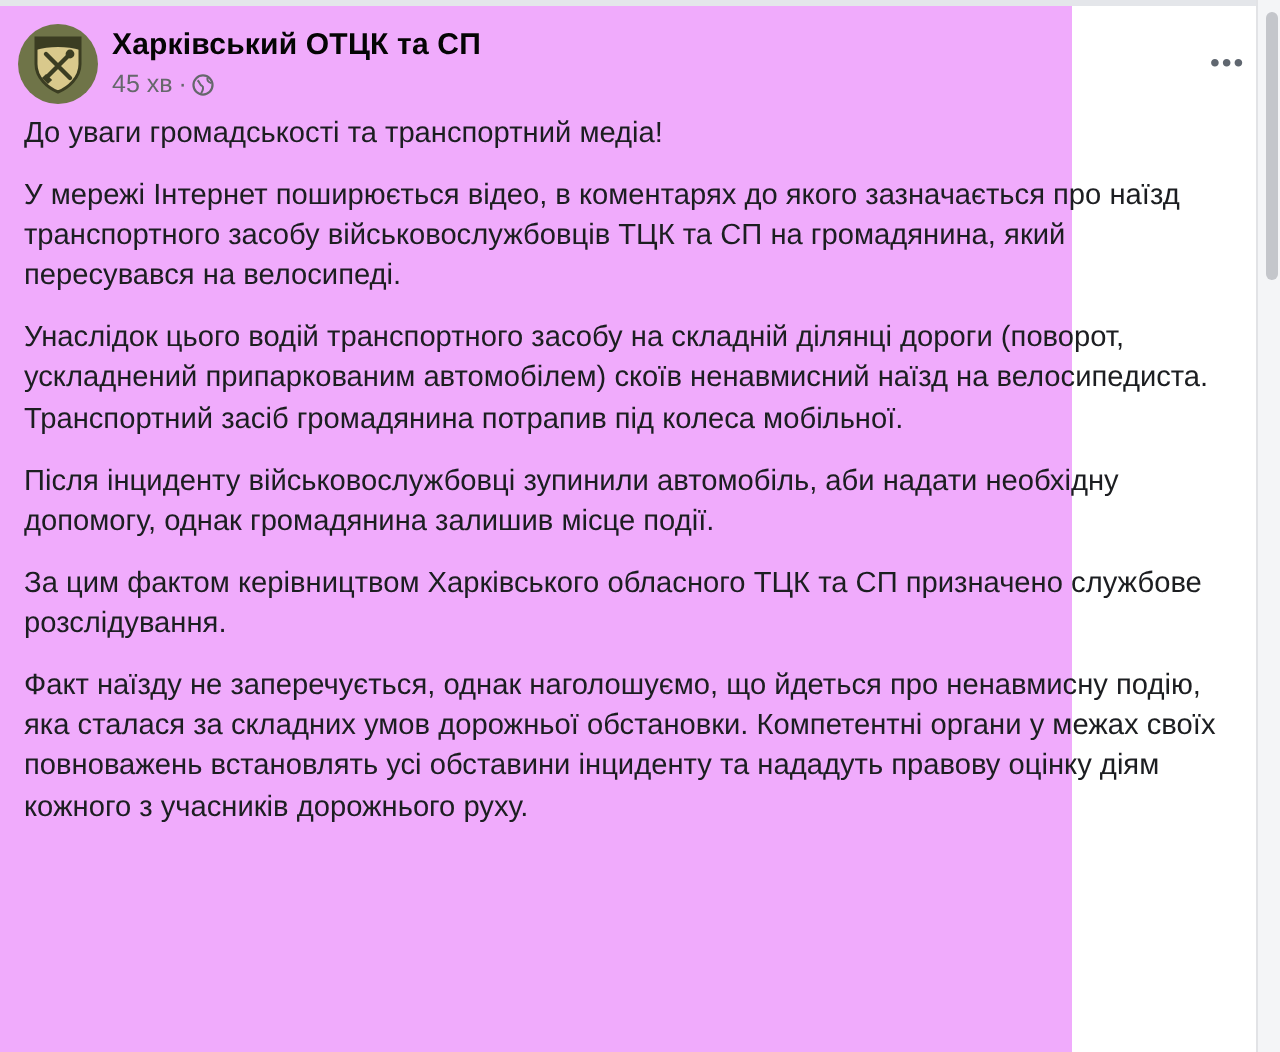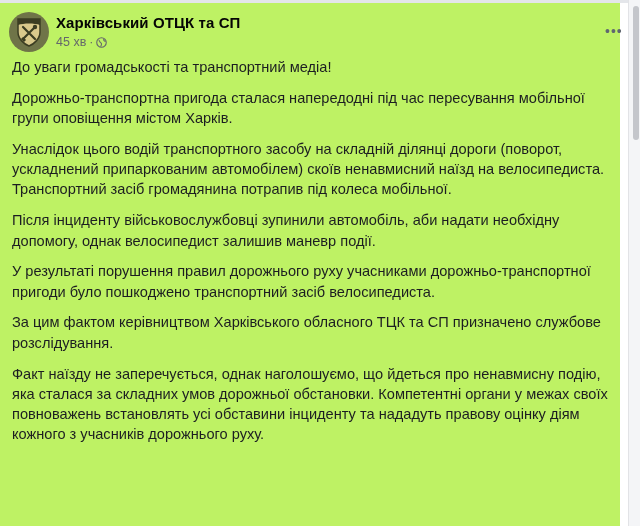--- a/index.html
+++ b/index.html
@@ -7,23 +7,23 @@
     padding: 0;
     width: 640px;
     height: 526px;
     overflow: hidden;
     background: #ffffff;
     font-family: "Liberation Sans", "DejaVu Sans", sans-serif;
     color: #1c1e21;
   }
   .frame {
     position: relative;
-    width: 620px;
+    width: 536px;
     height: 526px;
-    background: #bef264;
+    background: #f0abfc;
   }
   .top-border {
     position: absolute;
     left: 0; top: 0;
     width: 628px;
     height: 3px;
     background: #e4e6ea;
   }
   .right-edge {
     position: absolute;
@@ -129,24 +129,23 @@
         <svg class="globe" viewBox="0 0 12 12">
           <circle cx="6" cy="6" r="5.2" fill="none" stroke="#65676b" stroke-width="1.2"></circle>
           <path d="M3 3.5 C4.5 4.5 4 6 5.5 6.5 C6.5 7 6 9 5 10.5 M8.5 2 C8 3.5 9 4.5 10.5 5" fill="none" stroke="#65676b" stroke-width="1.1"></path>
         </svg>
       </div>
       <div class="more">•••</div>
     </div>
 
     <div class="body">
       <p>До уваги громадськості та транспортний медіа!</p>
-      <p>Дорожньо-транспортна пригода сталася напередодні під час пересування мобільної групи оповіщення містом Харків.</p>
+      <p>У мережі Інтернет поширюється відео, в коментарях до якого зазначається про наїзд транспортного засобу військовослужбовців ТЦК та СП на громадянина, який пересувався на велосипеді.</p>
       <p>Унаслідок цього водій транспортного засобу на складній ділянці дороги (поворот, ускладнений припаркованим автомобілем) скоїв ненавмисний наїзд на велосипедиста. Транспортний засіб громадянина потрапив під колеса мобільної.</p>
-      <p>Після інциденту військовослужбовці зупинили автомобіль, аби надати необхідну допомогу, однак велосипедист залишив маневр події.</p>
-      <p>У результаті порушення правил дорожнього руху учасниками дорожньо-транспортної пригоди було пошкоджено транспортний засіб велосипедиста.</p>
+      <p>Після інциденту військовослужбовці зупинили автомобіль, аби надати необхідну допомогу, однак громадянина залишив місце події.</p>
       <p>За цим фактом керівництвом Харківського обласного ТЦК та СП призначено службове розслідування.</p>
       <p>Факт наїзду не заперечується, однак наголошуємо, що йдеться про ненавмисну подію, яка сталася за складних умов дорожньої обстановки. Компетентні органи у межах своїх повноважень встановлять усі обставини інциденту та нададуть правову оцінку діям кожного з учасників дорожнього руху.</p>
     </div>
   </div>
 
   <div class="right-edge"></div>
   <div class="scroll-thumb"></div>
 </div>
 
 </body></html>

